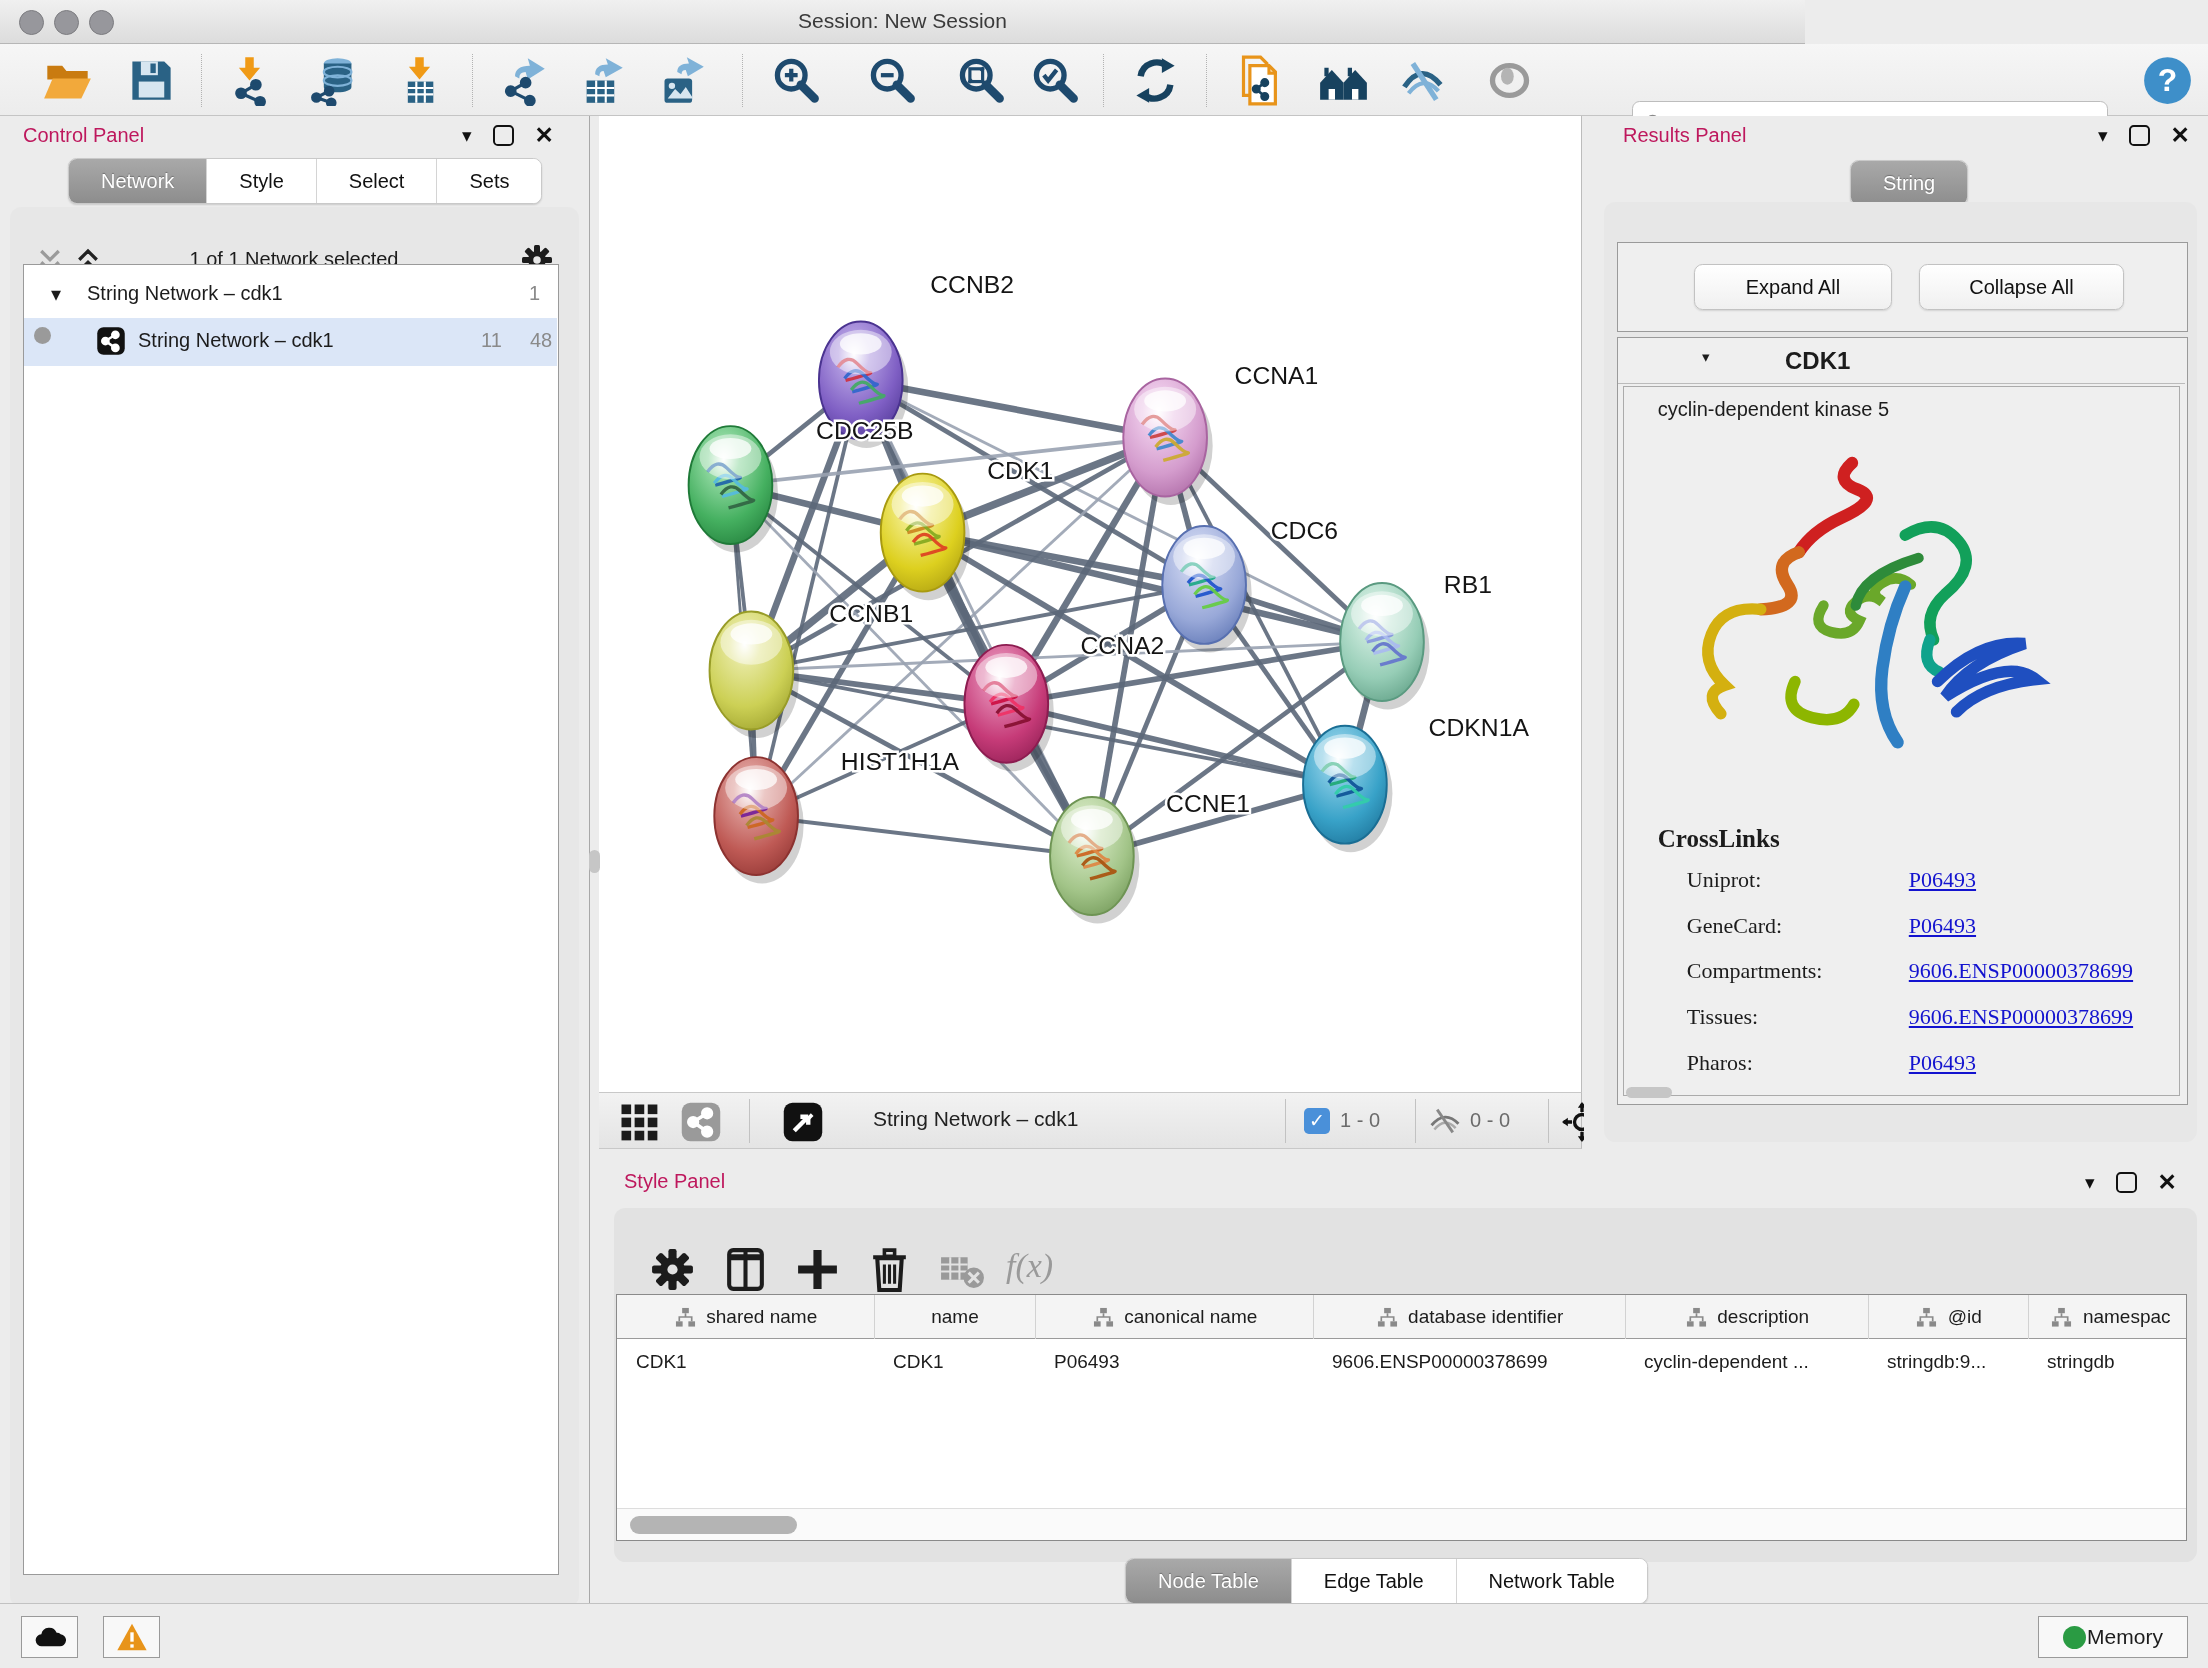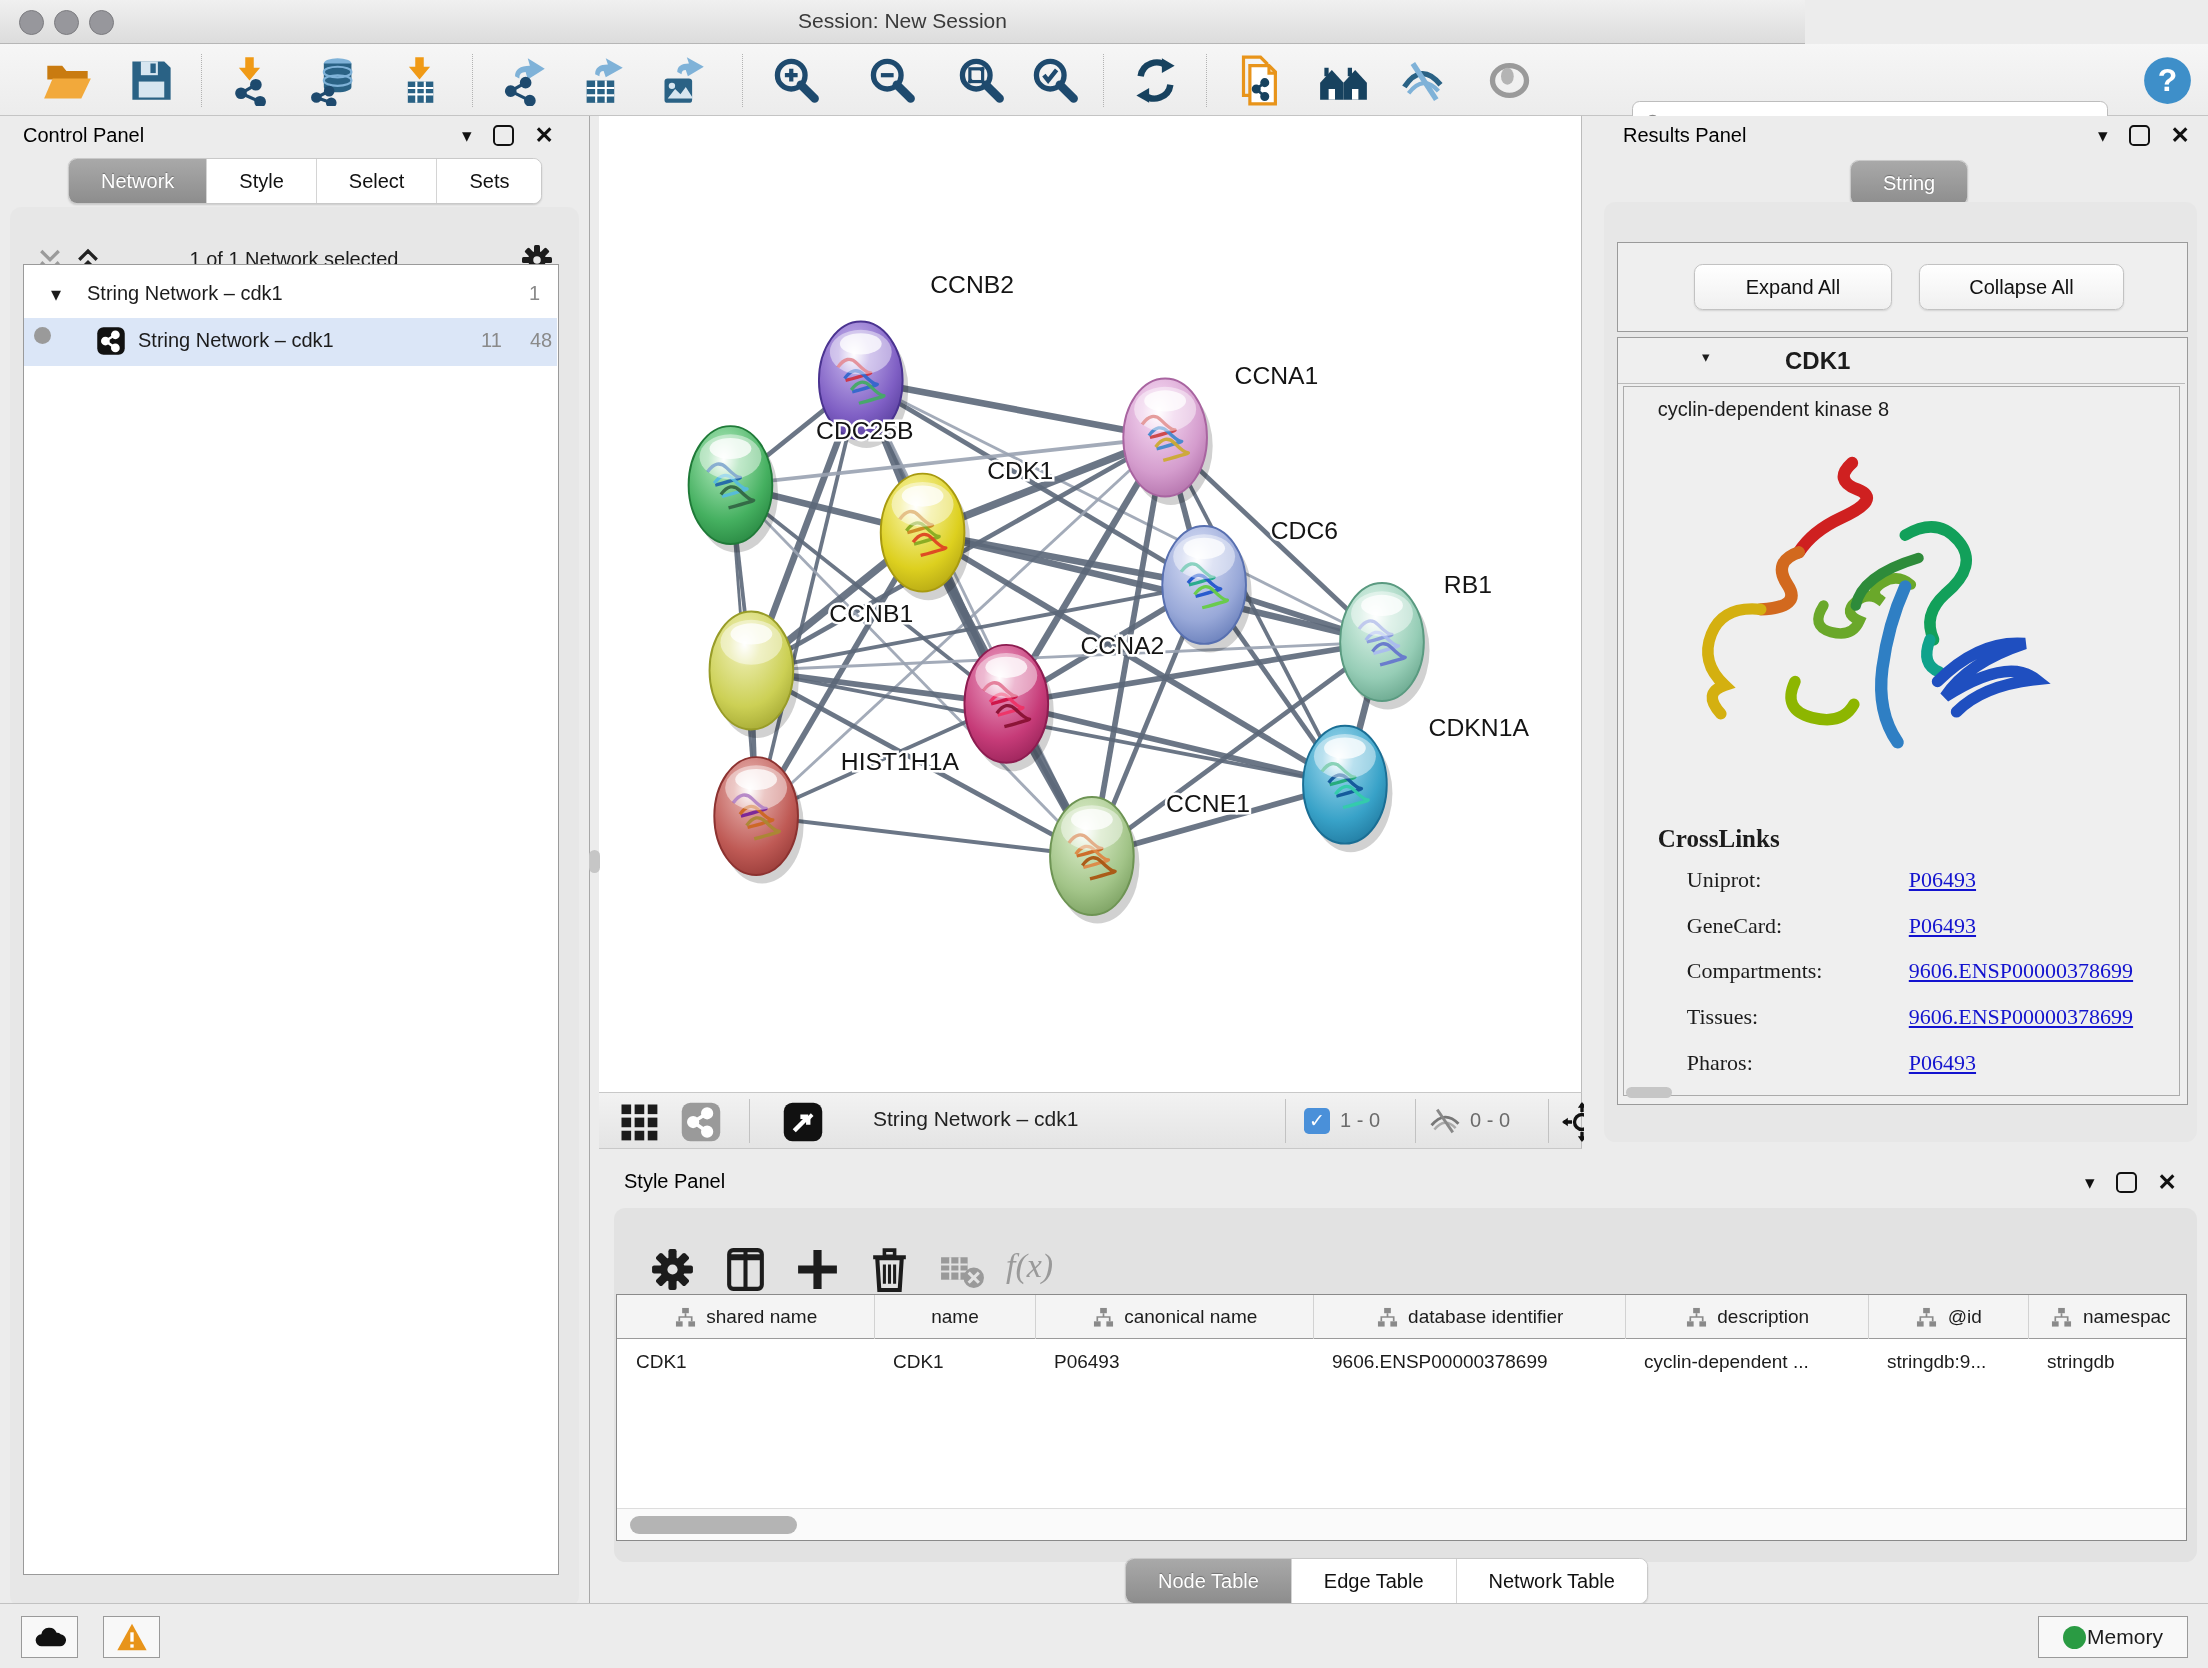--- a/index.html
+++ b/index.html
@@ -17,21 +17,21 @@
   
   .toolbar { position:absolute; left:0; top:44px; width:2208px; height:72px;
     background:linear-gradient(#f6f6f6,#ececec); border-bottom:1px solid #c4c4c4; }
   .tbi { position:absolute; top:11.4px; width:51px; height:51px; }
   .tbi svg { width:51px; height:51px; }
   .tbsep { position:absolute; top:9.5px; height:53px; border-left:1.9px dotted #b2b2b2; }
   .searchbox { position:absolute; left:1632px; top:57px; width:476px; height:44px;
     background:#fff; border:1px solid #bdbdbd; border-radius:7.6px; display:flex; align-items:center; padding-left:9.5px; }
 
   
-  .ptitle { font-size:20px; color:#000000; }
+  .ptitle { font-size:20px; color:#be185d; }
   .wctl { position:absolute; top:0; display:flex; gap:21px; align-items:center; height:32px; }
   .wc-min { font-size:19px; color:#111; }
   .wc-float { width:21px; height:21px; border:2.9px solid #111; border-radius:4.8px; }
   .wc-close { font-size:23px; font-weight:bold; color:#111; }
 
   .seg { display:inline-flex; border:1px solid #c9c9c9; border-radius:8.6px; overflow:hidden;
     background:#fff; box-shadow:0 1px 1.9px rgba(0,0,0,.15); }
   .seg .tab { padding:0 32px; height:44px; line-height:44px; font-size:20px; background:#fff;
     border-left:1px solid #d4d4d4; color:#111; }
   .seg .tab:first-child { border-left:none; }
@@ -621,21 +621,21 @@
   <div class="rp-box1">
     <span class="btn" style="left:76px;top:21px;width:198px">Expand All</span>
     <span class="btn" style="left:301px;top:21px;width:205px">Collapse All</span>
   </div>
   <div class="rp-box2">
     <div class="cdk-head">
       <span style="position:absolute;left:84px;top:9.5px">▾</span>
       <span style="position:absolute;left:167px;top:8.6px;font-size:24px;font-weight:bold">CDK1</span>
     </div>
     <div class="cdk-inner">
-      <div style="position:absolute;left:34px;top:11.4px;font-size:20px">cyclin-dependent kinase 8</div>
+      <div style="position:absolute;left:34px;top:11.4px;font-size:20px">cyclin-dependent kinase 5</div>
       <svg style="position:absolute;left:57px;top:57px" width="380" height="361" viewBox="0 0 400 380">
         <g fill="none" stroke-linecap="round">
           <path d="M180 20q-20 18 6 28t-18 30q-30 14-44 36" stroke="#cf2020" stroke-width="13"></path>
           <path d="M124 114q-28 10-12 34t-28 26" stroke="#d2691e" stroke-width="13"></path>
           <path d="M84 174q-40-4-52 26t14 54q-24 8-4 30" stroke="#d4b010" stroke-width="12"></path>
           <path d="M120 250q-14 30 18 38t44-14" stroke="#8db600" stroke-width="12"></path>
           <path d="M150 170q-14 22 8 28t30-12q-18-8-4-20t28 0q-16-10 0-20t30 2" stroke="#6aa82a" stroke-width="11"></path>
           <path d="M250 120q-60 18-66 50" stroke="#2e8b3a" stroke-width="11"></path>
           <path d="M236 96q34-20 56 6t-14 56q-24 22-12 48" stroke="#12a05a" stroke-width="12"></path>
           <path d="M262 206q-10 26 10 34" stroke="#0fa38c" stroke-width="12"></path>

